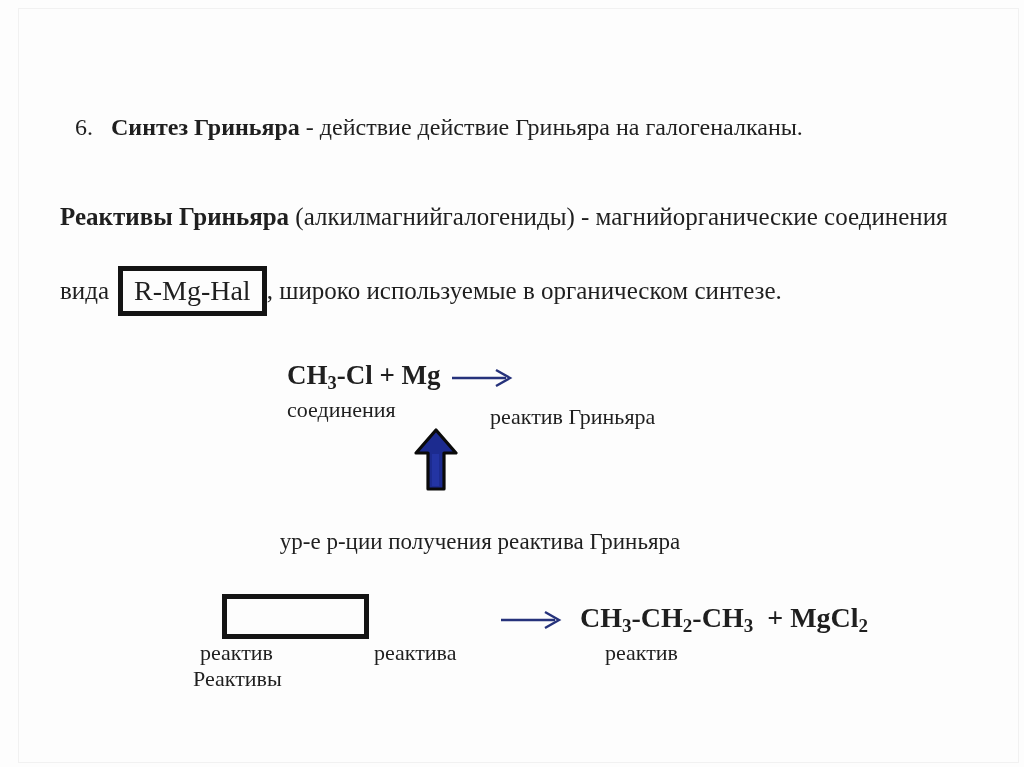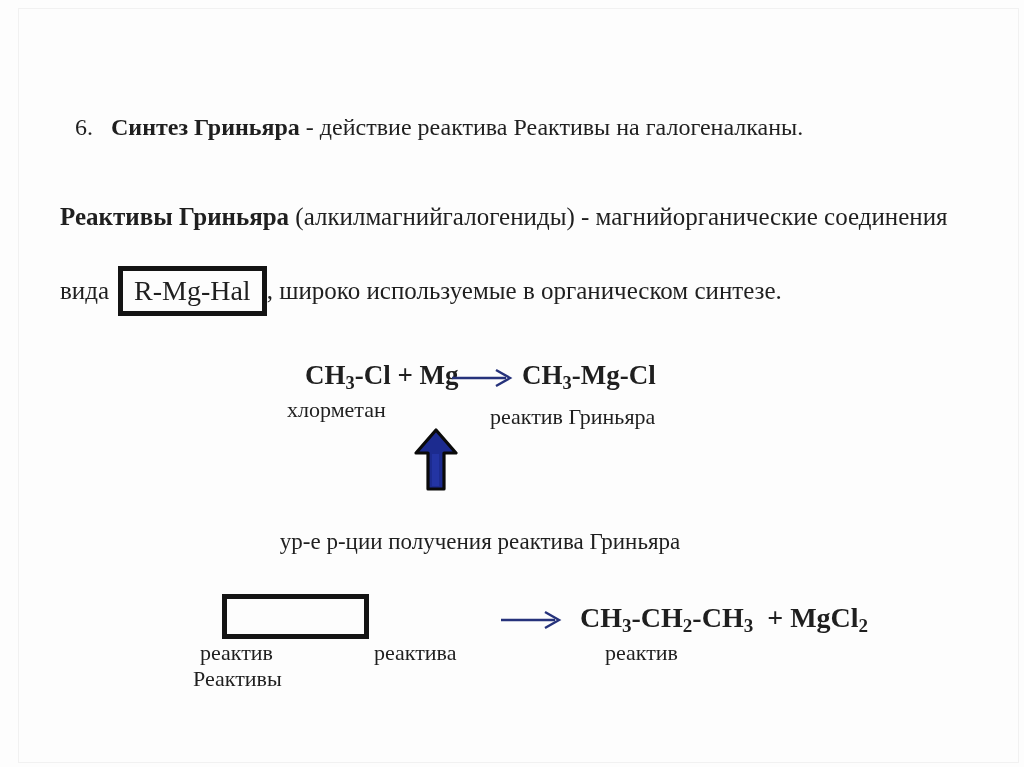--- a/index.html
+++ b/index.html
@@ -73,39 +73,38 @@
     background: transparent;
   }
   svg { display: block; }
 </style>
 </head>
 <body>
 
 <div class="slide">
   <div class="frame"></div>
 
-  <div class="abs title-line" style="left:75px; top:114px;"><span class="title-num">6.</span><span class="b">Синтез Гриньяра</span><span> - действие реактива Реактивы на галогеналканы.</span></div>
+  <div class="abs title-line" style="left:75px; top:114px;"><span class="title-num">6.</span><span class="b">Синтез Гриньяра</span><span> - действие действие Гриньяра на галогеналканы.</span></div>
 
   <div class="abs vida-row" style="left:60px; top:266px;">
     <span>вида</span>
     <span class="hal-box">R-Mg-Hal</span>
     <span>, широко используемые в органическом синтезе.</span>
   </div>
 
   <div class="abs def-line" style="left:60px; top:203px;"><span class="b">Реактивы Гриньяра</span><span> (алкилмагнийгалогениды) - магнийорганические соединения</span></div>
 
-  <div class="abs formula" style="left:305px; top:361px;text-align:center;"><span>CH</span><sub>3</sub><span>-Cl + Mg</span></div>
+  <div class="abs formula" style="left:287px; top:361px;text-align:center;"><span>CH</span><sub>3</sub><span>-Cl + Mg</span></div>
   <div class="abs" style="left:450px; top:366px;">
     <svg width="68" height="24" viewBox="0 0 68 24">
       <line x1="2" y1="12" x2="56" y2="12" stroke="#26327b" stroke-width="2.4"></line>
       <polyline points="46,4 60,12 46,20" fill="none" stroke="#26327b" stroke-width="2.4" stroke-linejoin="miter"></polyline>
     </svg>
   </div>
-  <div class="abs formula" style="left:522px; top:361px;"><span>CH</span><sub>3</sub><span>-Mg-Cl</span></div>
-  <div class="abs sublabel" style="left:287px; top:397px;">хлорметан</div>
+  <div class="abs sublabel" style="left:287px; top:397px;">соединения</div>
   <div class="abs sublabel" style="left:490px; top:404px;">реактив Гриньяра</div>
 
   <div class="abs" style="left:414px; top:428px;">
     <svg width="44" height="64" viewBox="0 0 44 64">
       <polygon points="22,2 42,25 30,25 30,61 14,61 14,25 2,25" fill="#1c2b8f" stroke="#0a0a0a" stroke-width="3.2" stroke-linejoin="round"></polygon>
       <rect x="18" y="26" width="7" height="32" fill="#2a3db4" opacity="0.55"></rect>
     </svg>
   </div>
 
   <div class="abs caption" style="left:160px; top:501px; width:640px;">

